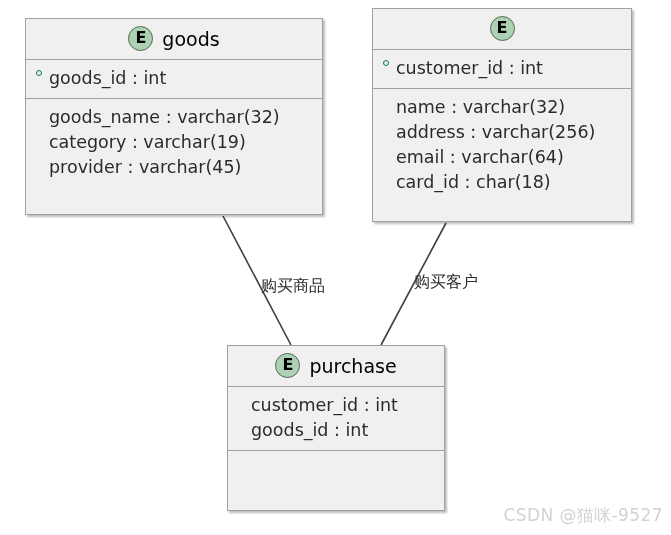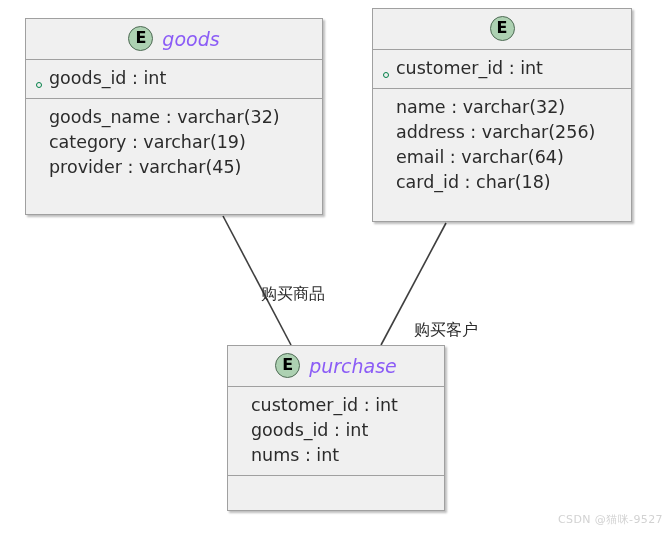--- a/index.html
+++ b/index.html
@@ -61,37 +61,36 @@
     font-size: 16px;
     font-weight: bold;
     line-height: 22px;
     text-align: center;
     box-sizing: border-box;
     font-family: "DejaVu Sans", "Liberation Sans", sans-serif;
   }
 
   .entity-title {
     font-size: 19px;
-    color: #8b5cf6;
-    white-space: nowrap;
-    font-style: italic;
+    color: #000000;
+    white-space: nowrap;
   }
 
   .compartment {
     padding: 6px 9px 7px 9px;
     box-sizing: border-box;
   }
 
   .compartment.divided {
     border-bottom: 1px solid #a0a0a0;
   }
 
   .attr {
     display: flex;
-    align-items: flex-end;
+    align-items: center;
     font-size: 17.5px;
     color: #2b2b2b;
     line-height: 25px;
     white-space: nowrap;
   }
 
   .pk-dot {
     flex: 0 0 14px;
     width: 14px;
     display: inline-block;
@@ -124,21 +123,21 @@
     position: absolute;
     font-size: 16px;
     color: #2b2b2b;
     white-space: nowrap;
   }
 
   #watermark {
     position: absolute;
     right: 8px;
     bottom: 8px;
-    font-size: 11px;
+    font-size: 17px;
     color: #d2d2d2;
     letter-spacing: 0.4px;
     white-space: nowrap;
   }
 </style>
 </head>
 <body>
 
 <div id="canvas">
 
@@ -210,28 +209,24 @@
         </div>
         <div class="compartment divided">
           <div class="attr">
             <span class="pk-dot"></span>
             <span class="attr-text">customer_id : int</span>
           </div>
           <div class="attr">
             <span class="pk-dot"></span>
             <span class="attr-text">goods_id : int</span>
           </div>
-          <div class="attr">
-            <span class="pk-dot"></span>
-            <span class="attr-text">nums : int</span>
-          </div>
         </div>
         <div class="compartment empty-compartment"></div>
       </div>
     </div>
 
   <div id="label-layer">
-      <div class="edge-label" style="left: 261px; top: 284px;">购买商品</div>
-      <div class="edge-label" style="left: 414px; top: 272px; margin-top: 48px;">购买客户</div>
+      <div class="edge-label" style="left: 261px; top: 276px;">购买商品</div>
+      <div class="edge-label" style="left: 414px; top: 272px;">购买客户</div>
     </div>
 
   <div id="watermark">CSDN @猫咪-9527</div>
 </div>
 
 </body></html>

